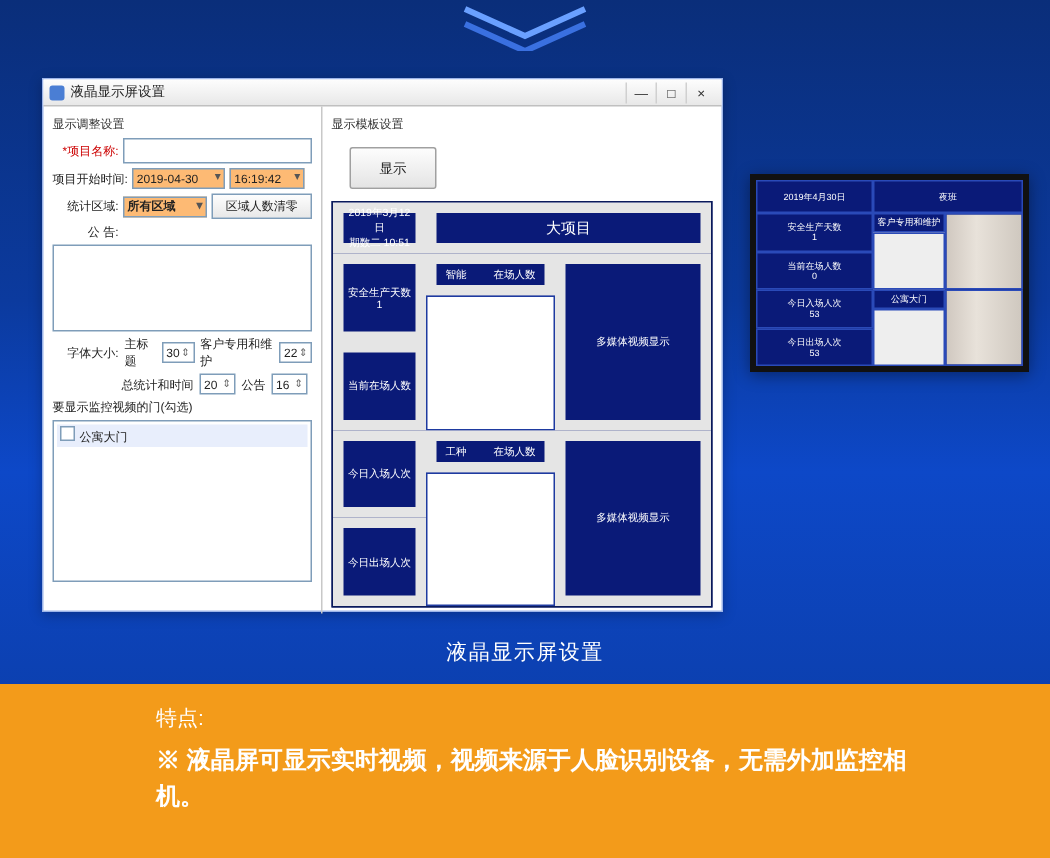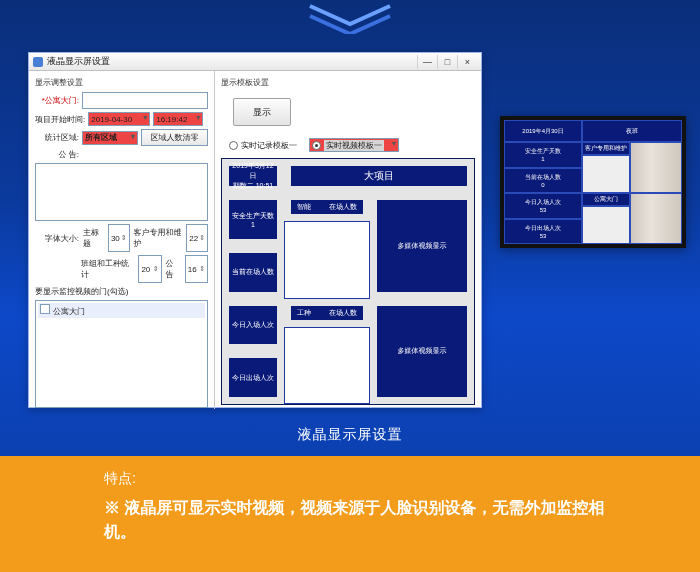--- a/index.html
+++ b/index.html
@@ -11,25 +11,25 @@
 .titlebar .ticon{width:10px;height:10px;background:#4a7ed4;margin-right:4px;border-radius:2px}
 .titlebar .sp{flex:1}
 .titlebar .wbtn{width:20px;height:14px;display:flex;align-items:center;justify-content:center;font-size:9px;color:#333;border-left:1px solid #d0d0d0}
 .panels{display:flex;height:338px}
 .lpane{width:186px;border-right:1px solid #c8c8c8;padding:4px 6px}
 .rpane{flex:1;padding:4px 6px;display:flex;flex-direction:column}
 .grouplabel{font-size:8px;color:#333;margin:2px 0 4px}
 .row{display:flex;align-items:center;gap:3px;margin:3px 0;font-size:8px}
 .lbl{min-width:44px;text-align:right;white-space:nowrap}
 .inp{height:17px;border:1px solid #7f9db9;background:#fff;font-size:8px;padding:0 2px;display:flex;align-items:center}
-.sel{height:14px;border:1px solid #7f9db9;background:#ef4444;font-size:8px;padding:0 14px 0 2px;display:flex;align-items:center;position:relative}
+.sel{height:14px;border:1px solid #7f9db9;background:#fdba74;font-size:8px;padding:0 14px 0 2px;display:flex;align-items:center;position:relative}
 .sel:after{content:"▾";position:absolute;right:2px;top:0;font-size:8px;color:#555}
 .bigbox{border:1px solid #7f9db9;background:#fff;height:58px;margin:3px 0}
 .nums{display:flex;gap:4px;align-items:center;font-size:8px}
-.spin{width:24px;height:28px;border:1px solid #7f9db9;background:#fff;display:flex;align-items:center;justify-content:space-between;padding:0 2px;font-size:8px;position:relative}
+.spin{width:24px;height:14px;border:1px solid #7f9db9;background:#fff;display:flex;align-items:center;justify-content:space-between;padding:0 2px;font-size:8px;position:relative}
 .spin:after{content:"⇕";font-size:7px;color:#666}
 .ck{width:10px;height:10px;border:1px solid #7f9db9;background:#fff;display:inline-block;margin-right:3px}
 .listdoor{border:1px solid #7f9db9;background:#fff;height:108px;margin-top:3px;font-size:8px;padding:2px}
 .listdoor .item{background:#e8eefc;padding:1px 2px}
 .btn-show{width:58px;height:28px;border:1px solid #a0a0a0;background:linear-gradient(180deg,#fdfdfd,#e4e4e4);display:flex;align-items:center;justify-content:center;font-size:9px;margin:6px 0 8px 12px;border-radius:2px}
 .radios{display:flex;gap:12px;align-items:center;font-size:8px;margin:4px 0 6px 8px}
 .radio{display:flex;align-items:center;gap:3px}
 .radio .dot{width:9px;height:9px;border:1px solid #666;border-radius:50%;background:#fff;display:inline-block;position:relative}
 .radio.sel .dot:after{content:"";position:absolute;left:2px;top:2px;width:3px;height:3px;background:#333;border-radius:50%}
 .radio.sel .rt{background:#d6d6d6;padding:0 2px}
@@ -66,21 +66,21 @@
     <span>液晶显示屏设置</span>
     <span class="sp"></span>
     <span class="wbtn">—</span>
     <span class="wbtn">□</span>
     <span class="wbtn">×</span>
   </div>
   <div class="panels">
     <div class="lpane">
       <div class="grouplabel">显示调整设置</div>
       <div class="row">
-          <span class="lbl" style="color:#c00">*公寓大门:</span>
+          <span class="lbl" style="color:#c00">*项目名称:</span>
           <span class="inp" style="flex:1"></span>
         </div>
       <div class="row">
           <span class="lbl">项目开始时间:</span>
           <span class="sel" style="width:62px">2019-04-30</span>
           <span class="sel" style="width:50px">16:19:42</span>
         </div>
       <div class="row">
           <span class="lbl">统计区域:</span>
           <span class="sel" style="width:56px;font-weight:bold">所有区域</span>
@@ -91,45 +91,35 @@
         </div>
       <div class="bigbox"></div>
       <div class="row nums">
         <span class="lbl">字体大小:</span>
         <span>主标题</span>
           <span class="spin">30</span>
         <span>客户专用和维护</span>
           <span class="spin">22</span>
       </div>
       <div class="row nums" style="margin-left:46px">
-        <span>班组和工种统计</span>
+        <span>总统计和时间</span>
           <span class="spin">20</span>
         <span>公告</span>
           <span class="spin">16</span>
       </div>
       <div class="row">
           <span>要显示监控视频的门(勾选)</span>
         </div>
       <div class="listdoor">
         <div class="item"><span class="ck"></span><span>公寓大门</span></div>
       </div>
     </div>
     <div class="rpane">
       <div class="grouplabel">显示模板设置</div>
       <div class="btn-show">显示</div>
-      <div class="radios">
-        <label class="radio">
-            <span class="dot"></span>
-            <span>实时记录模板一</span>
-          </label>
-        <label class="radio sel">
-            <span class="dot"></span>
-            <span class="rt">实时视频模板一</span>
-          </label>
-      </div>
       <div class="bluetable">
         <div class="bt-left">
           <div class="cell" style="height:34px">
               <span>2019年3月12日</span>
               <span>期数二 10:51</span>
             </div>
           <div class="cell" style="flex:1">
               <span>安全生产天数</span>
               <span>1</span>
             </div>

